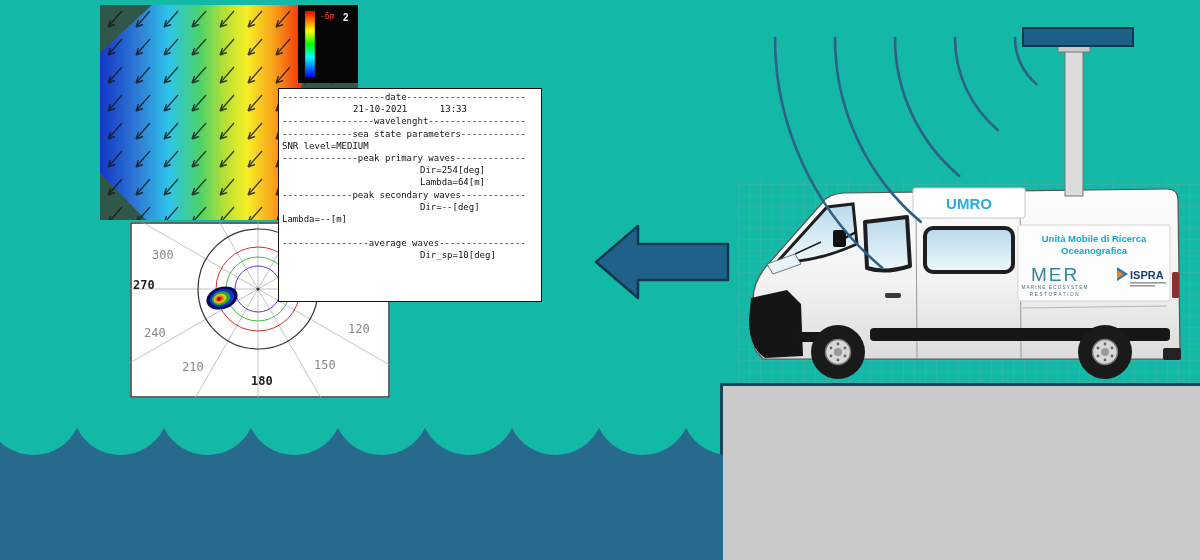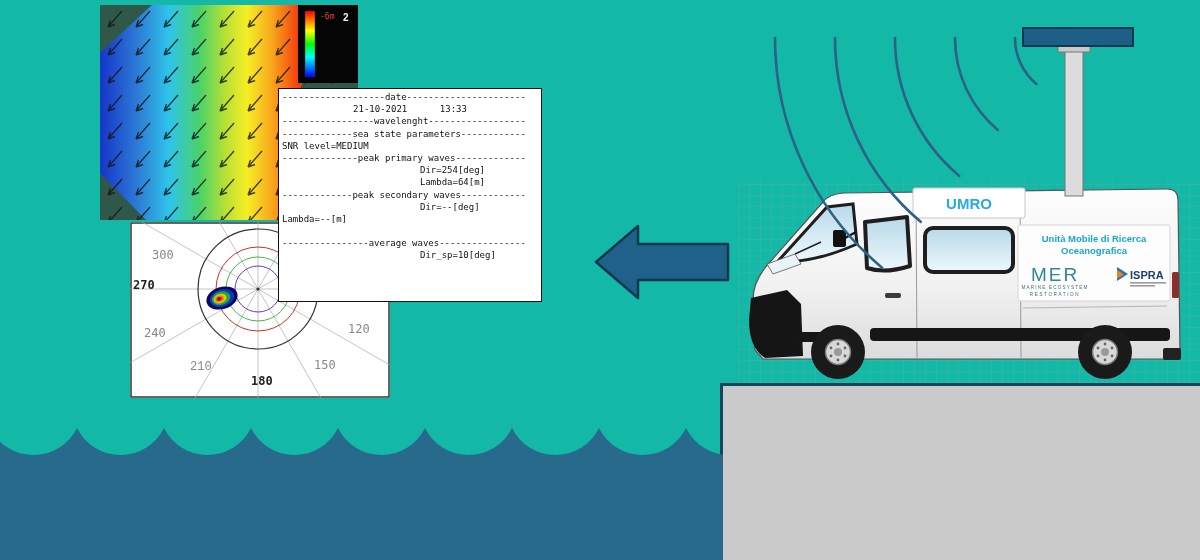--- a/index.html
+++ b/index.html
@@ -109,21 +109,21 @@
         <ellipse cx="91" cy="76" rx="9.5" ry="6.6" fill="#22aa33"></ellipse>
         <ellipse cx="90" cy="76" rx="6.6" ry="4.6" fill="#ddcc11"></ellipse>
         <ellipse cx="89.5" cy="76" rx="4.4" ry="3.1" fill="#ee7711"></ellipse>
         <ellipse cx="89" cy="76" rx="2.6" ry="1.9" fill="#dd1111"></ellipse>
         <ellipse cx="89" cy="76" rx="1" ry=".8" fill="#550000"></ellipse>
       </g>
     </svg>
     <span class="deg" style="left:22px;top:26px;">300</span>
     <span class="deg dark" style="left:3px;top:56px;">270</span>
     <span class="deg" style="left:14px;top:104px;">240</span>
-    <span class="deg" style="left:60px;top:138px;font-family:Liberation Mono, monospace;">210</span>
+    <span class="deg" style="left:52px;top:138px;">210</span>
     <span class="deg dark" style="left:121px;top:152px;">180</span>
     <span class="deg" style="left:184px;top:136px;">150</span>
     <span class="deg" style="left:218px;top:100px;">120</span>
   </div>
 
   <div class="abs" id="data-panel">
     <div class="prow">-------------------date----------------------</div>
     <div class="prow center">21-10-2021      13:33</div>
     <div class="prow">-----------------wavelenght------------------</div>
     <div class="prow">-------------sea state parameters------------</div>

